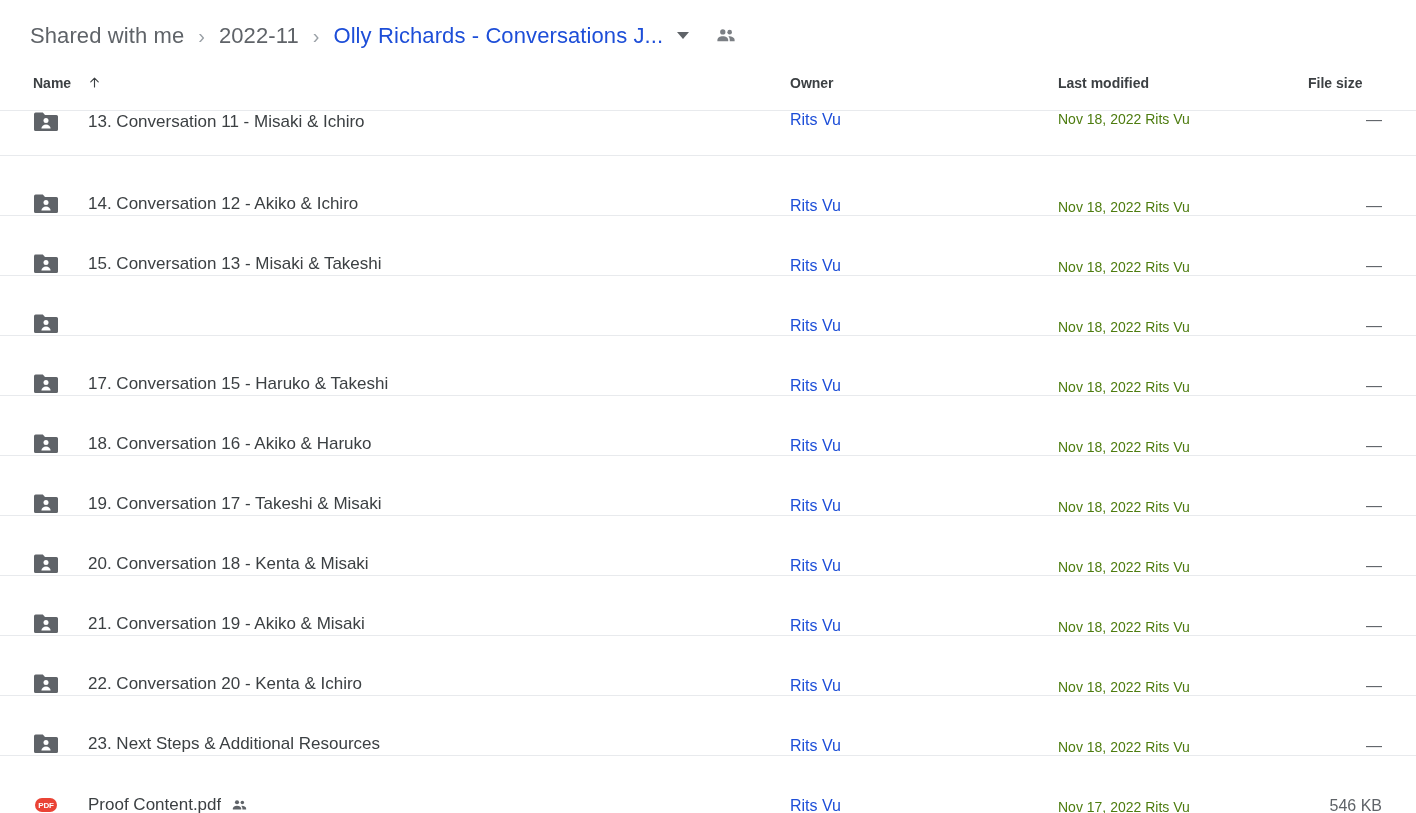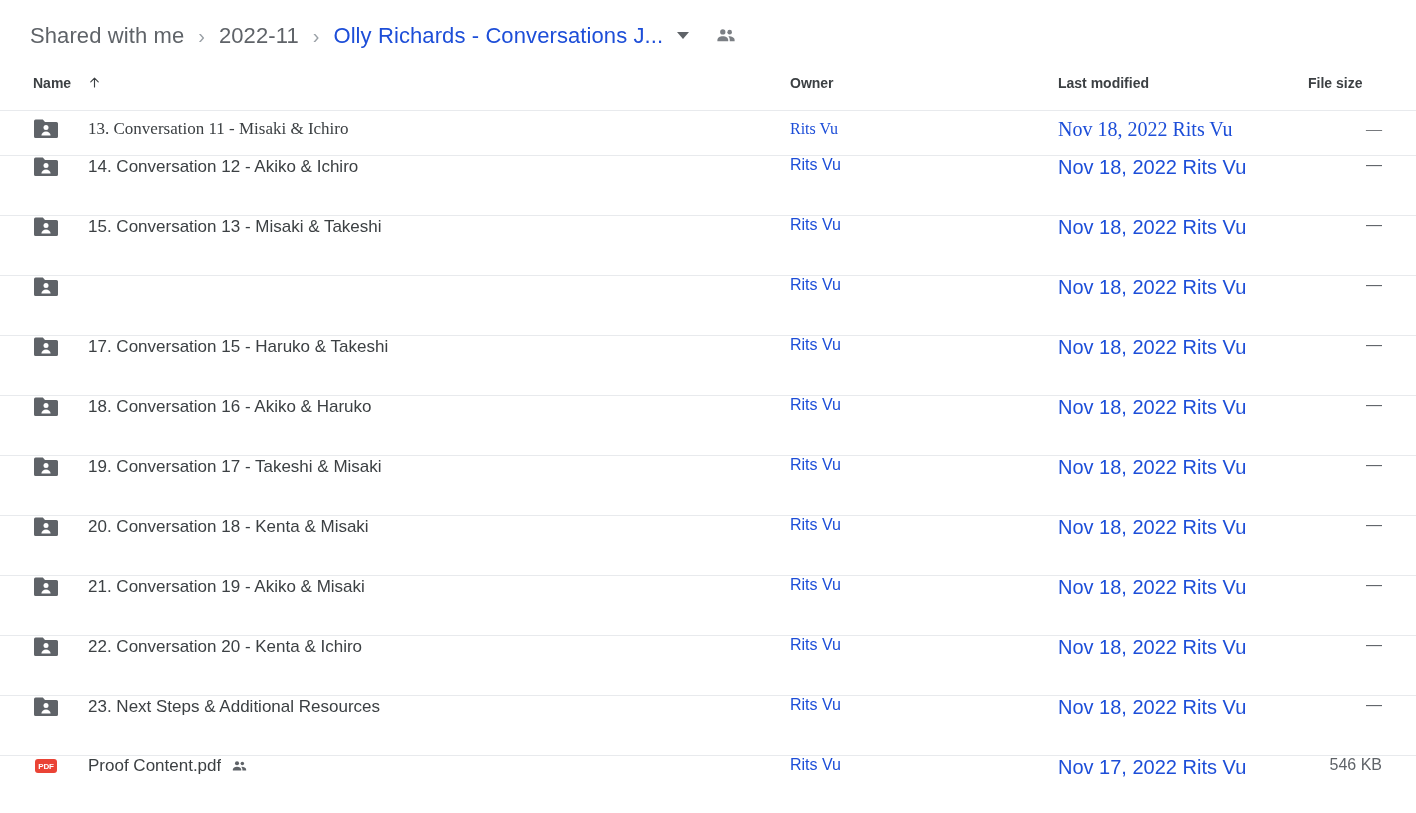--- a/index.html
+++ b/index.html
@@ -78,25 +78,25 @@
   .col-size   { width: 108px; }
   .sort-arrow {
     margin-left: 16px;
     display: inline-flex;
     align-items: center;
   }
 
   .row {
     height: 60px;
     display: flex;
-    align-items: flex-start;
+    align-items: flex-end;
     border-bottom: 1px solid #e8eaed;
     cursor: pointer;
   }
-  .row.clipped { height: 45px; align-items: center; padding-bottom: 8px; font-family: Liberation Serif, serif; }
+  .row.clipped { height: 45px; align-items: flex-start; padding-bottom: 8px; }
 
   .cell-name {
     width: 790px;
     padding-left: 33px;
     display: flex;
     align-items: center;
     min-width: 0;
   }
   .file-icon {
     width: 26px;
@@ -119,37 +119,37 @@
     align-items: center;
     flex: 0 0 auto;
   }
   .cell-owner {
     width: 268px;
     font-size: 16px;
     color: #1d4ed8;
   }
   .cell-mod {
     width: 250px;
-    font-size: 20px;
-    color: #1d4ed8;
+    font-size: 14px;
+    color: #4d7c0f;
     white-space: nowrap;
   }
   .cell-size {
     width: 108px;
     font-size: 16px;
     color: #5f6368;
     text-align: right;
     padding-right: 34px;
   }
 
   
   .pdf-icon {
     width: 22px; height: 14px;
     background: #ea4335;
-    border-radius: 3px;
+    border-radius: 11px;
     display: flex;
     align-items: center;
     justify-content: center;
     color: #fff;
     font-size: 8px;
     font-weight: bold;
     font-family: "Liberation Sans", sans-serif;
     letter-spacing: -0.2px;
   }
 </style>

